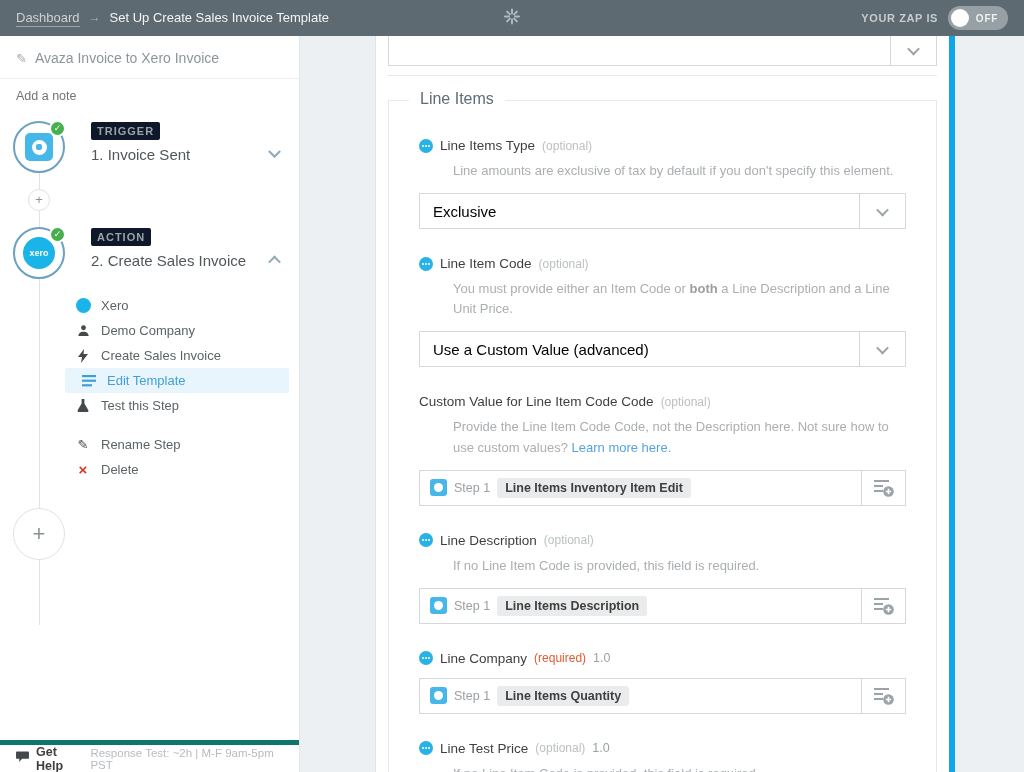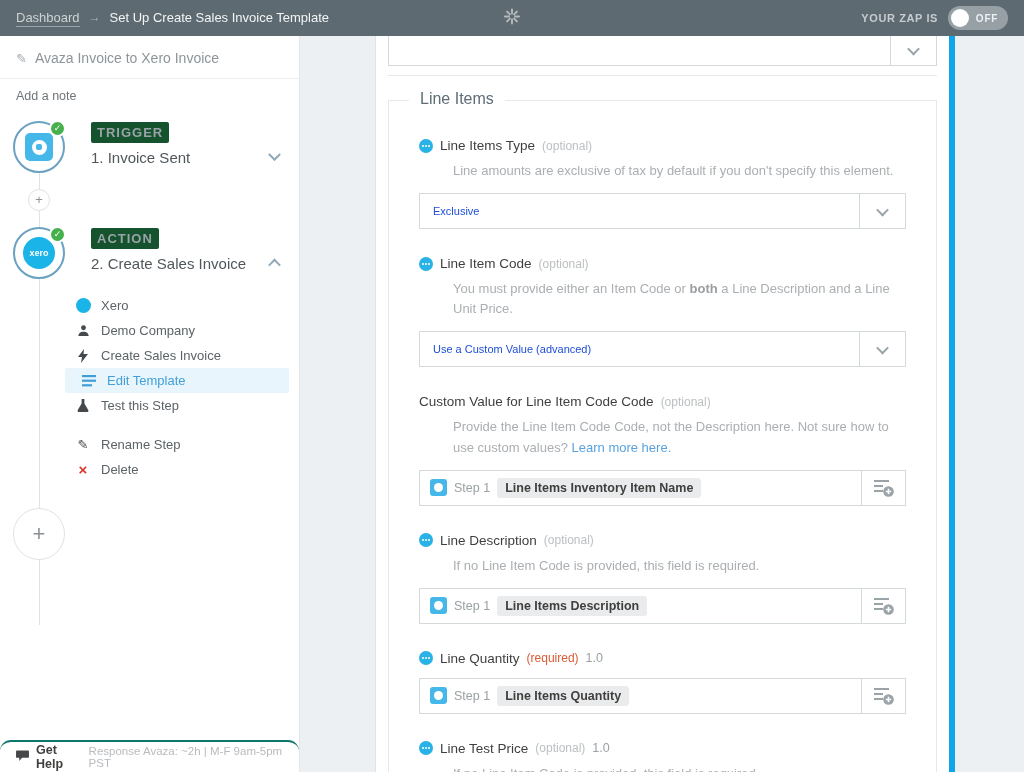--- a/index.html
+++ b/index.html
@@ -34,39 +34,39 @@
   .steps { position:relative; padding-top:14px; }
   .trunk { position:absolute; left:39px; top:40px; width:1px; height:478px; background:#dfe3e5; z-index:0; }
   .step-row { display:flex; gap:26px; padding-left:13px; position:relative; z-index:1; }
   .node { width:52px; height:52px; border:2px solid #6ba1c1; border-radius:50%; background:#fff; display:flex; align-items:center; justify-content:center; position:relative; flex:none; cursor:pointer; }
   .check-badge { position:absolute; top:-3px; right:-3px; width:17px; height:17px; border-radius:50%; background:#46b04c; border:2px solid #fff; color:#fff; font-size:9px; line-height:13px; text-align:center; font-weight:bold; }
   .avaza-sq { width:28px; height:28px; border-radius:5px; background:#45b7e8; display:flex; align-items:center; justify-content:center; }
   .avaza-dot { width:15px; height:15px; border-radius:50%; background:#fff; display:flex; align-items:center; justify-content:center; }
   .avaza-core { width:6px; height:6px; border-radius:2px; background:#45b7e8; }
   .xero-circ { width:32px; height:32px; border-radius:50%; background:#1ab4e8; color:#fff; font-size:9px; font-weight:bold; display:flex; align-items:center; justify-content:center; }
   .step-main { flex:1; padding-top:1px; }
-  .step-badge { display:inline-block; background:#14532d; color:#9aa3a7; font-size:13px; font-weight:bold; letter-spacing:1px; padding:3px 6px; border-radius:2px; }
+  .step-badge { display:inline-block; background:#0f172a; color:#9aa3a7; font-size:11px; font-weight:bold; letter-spacing:1px; padding:3px 6px; border-radius:2px; }
   .step-title-row { display:flex; align-items:center; margin-top:6px; padding-right:20px; cursor:pointer; }
   .step-title { font-size:15px; color:#50575b; }
   .chev { width:9px; height:9px; border-right:2px solid #8fa9b8; border-bottom:2px solid #8fa9b8; margin-left:auto; }
   .chev.down { transform:rotate(45deg) translate(-2px,-2px); }
   .chev.up { transform:rotate(-135deg) translate(-1px,-1px); }
   .mini-plus { width:22px; height:22px; border-radius:50%; background:#fff; border:1px solid #dfe3e5; color:#8b9296; font-size:13px; line-height:20px; text-align:center; margin:16px 0 16px 28px; position:relative; z-index:1; cursor:pointer; }
 
   .submenu { margin:14px 0 0 65px; }
   .submenu-item { display:flex; align-items:center; gap:10px; padding:5px 10px; margin-right:10px; color:#5c6367; font-size:13px; cursor:pointer; border-radius:2px; }
   .submenu-item .mi-ic { width:16px; display:flex; justify-content:center; flex:none; }
   .submenu-item.active { background:#e9f5fc; color:#419fd9;padding-left:16px; }
   .submenu-gap { height:14px; }
   .xero-mini { width:15px; height:15px; border-radius:50%; background:#1ab4e8; color:#fff; font-size:5px; font-weight:bold; display:flex; align-items:center; justify-content:center; }
   .del-x { color:#d8372a; font-weight:bold; font-size:15px; line-height:12px; }
 
   .big-plus { width:52px; height:52px; border-radius:50%; border:1px solid #dfe3e5; background:#fff; color:#8b9296; font-size:22px; display:flex; align-items:center; justify-content:center; margin:26px 0 0 13px; position:relative; z-index:1; cursor:pointer; }
 
-  .side-footer { position:absolute; left:0; right:0; bottom:0; height:32px; border-top:2px solid #0f766e; display:flex; align-items:center; gap:7px; padding:0 16px; background:#fff;border-radius:11px; }
+  .side-footer { position:absolute; left:0; right:0; bottom:0; height:32px; border-top:5px solid #0f766e; display:flex; align-items:center; gap:7px; padding:0 16px; background:#fff; }
   .gethelp { font-weight:bold; color:#403f3e; font-size:12.5px; cursor:pointer; }
   .help-meta { color:#b7bbbe; font-size:11.5px; }
 
   
   .top-select { display:flex; height:30px; border:1px solid #d4d9db; border-top:none; background:#fff; }
   .top-select .fill { flex:1; }
   .sel-chev-cell { width:46px; border-left:1px solid #d4d9db; display:flex; align-items:center; justify-content:center; }
   .divider { border-bottom:1px solid #e6e9ea; margin-top:9px; }
 
   .group { position:relative; border:1px solid #e6e9ea; margin-top:24px; padding:10px 30px 40px; background:#fff; height:700px; }
@@ -79,21 +79,21 @@
   .field-app-ic i { width:2px; height:2px; border-radius:50%; background:#fff; }
   .flabel { font-size:13.5px; font-weight:normal; color:#403f3e; }
   .qualifier { font-size:12px; color:#bcc0c2; }
   .qualifier.required { color:#de5b33; }
   .default-val { font-size:12.5px; color:#9ba1a4; }
   .fhelp { margin-top:8px; color:#abafb2; font-size:13px; line-height:1.55; max-width:530px;margin-left:34px; }
   .fhelp b { color:#9a9ea1; }
   .fhelp a { color:#5aa2de; text-decoration:none; cursor:pointer; }
 
   .selectbox { display:flex; height:36px; border:1px solid #d4d9db; margin-top:12px; background:#fff; cursor:pointer; }
-  .selectbox .val { flex:1; display:flex; align-items:center; padding:0 13px; color:#1d4ed8; font-size:11px; }
+  .selectbox .val { flex:1; display:flex; align-items:center; padding:0 13px; color:#000000; font-size:15px; }
   .chev-dn { width:9px; height:9px; border-right:2px solid #9aa3a7; border-bottom:2px solid #9aa3a7; transform:rotate(45deg) translate(-1px,-1px); }
 
   .tokenbox { display:flex; height:36px; border:1px solid #d4d9db; margin-top:12px; background:#fff; }
   .token-line { flex:1; display:flex; align-items:center; gap:7px; padding:0 10px; cursor:text; }
   .tk-app { width:17px; height:17px; border-radius:3px; background:#45b7e8; display:flex; align-items:center; justify-content:center; flex:none; }
   .tk-app i { width:9px; height:9px; border-radius:50%; background:#fff; display:block; }
   .tk-step { color:#9aa0a3; font-size:12.5px; }
   .tk-pill { background:#e9ebec; border-radius:3px; padding:3px 8px; font-size:12.5px; font-weight:bold; color:#413f3e; cursor:pointer; }
   .insert-btn { width:44px; border-left:1px solid #d4d9db; display:flex; align-items:center; justify-content:center; cursor:pointer; }
 </style>
@@ -228,21 +228,21 @@
       </div>
 
       <div class="big-plus">+</div>
     </div>
 
     <div class="side-footer">
       <span><svg width="13" height="12" viewBox="0 0 14 13">
             <path d="M1 .5h12a1 1 0 0 1 1 1v6a1 1 0 0 1-1 1H6.5L3.5 12V8.5H1a1 1 0 0 1-1-1v-6a1 1 0 0 1 1-1z" fill="#44484b"></path>
           </svg></span>
       <span class="gethelp">Get Help</span>
-      <span class="help-meta">Response Avaza: ~2h | M-F 9am-5pm PST</span>
+      <span class="help-meta">Response Test: ~2h | M-F 9am-5pm PST</span>
     </div>
   </div>
 
   <div class="canvas">
     <div class="panel">
 
       <div class="top-select">
         <div class="fill"></div>
         <div class="sel-chev-cell">
             <span class="chev-dn"></span>
@@ -298,21 +298,21 @@
             <span class="flabel">Custom Value for Line Item Code Code</span>
             <span class="qualifier">(optional)</span>
           </div>
           <div class="fhelp"><span>Provide the Line Item Code Code, not the Description here. Not sure how to use custom values? </span><a>Learn more here.</a></div>
           <div class="tokenbox">
             <div class="token-line">
               <span class="tk-app">
                   <i></i>
                 </span>
               <span class="tk-step">Step 1</span>
-              <span class="tk-pill">Line Items Inventory Item Name</span>
+              <span class="tk-pill">Line Items Inventory Item Edit</span>
             </div>
             <div class="insert-btn">
               <svg width="22" height="20" viewBox="0 0 22 20">
                   <g stroke="#9aa3a7" stroke-width="2">
                     <line x1="1" y1="3" x2="16" y2="3"></line>
                     <line x1="1" y1="8" x2="10" y2="8"></line>
                     <line x1="1" y1="13" x2="10" y2="13"></line>
                   </g>
                   <circle cx="15.5" cy="13.5" r="5.3" fill="#9aa3a7"></circle>
                   <path d="M15.5 10.8v5.4M12.8 13.5h5.4" stroke="#fff" stroke-width="1.6"></path>
@@ -354,21 +354,21 @@
           </div>
         </div>
 
         <div class="field">
           <div class="flabel-row">
             <span class="field-app-ic">
                 <i></i>
                 <i></i>
                 <i></i>
               </span>
-            <span class="flabel">Line Quantity</span>
+            <span class="flabel">Line Company</span>
             <span class="qualifier required">(required)</span>
             <span class="default-val">1.0</span>
           </div>
           <div class="tokenbox">
             <div class="token-line">
               <span class="tk-app">
                   <i></i>
                 </span>
               <span class="tk-step">Step 1</span>
               <span class="tk-pill">Line Items Quantity</span>

